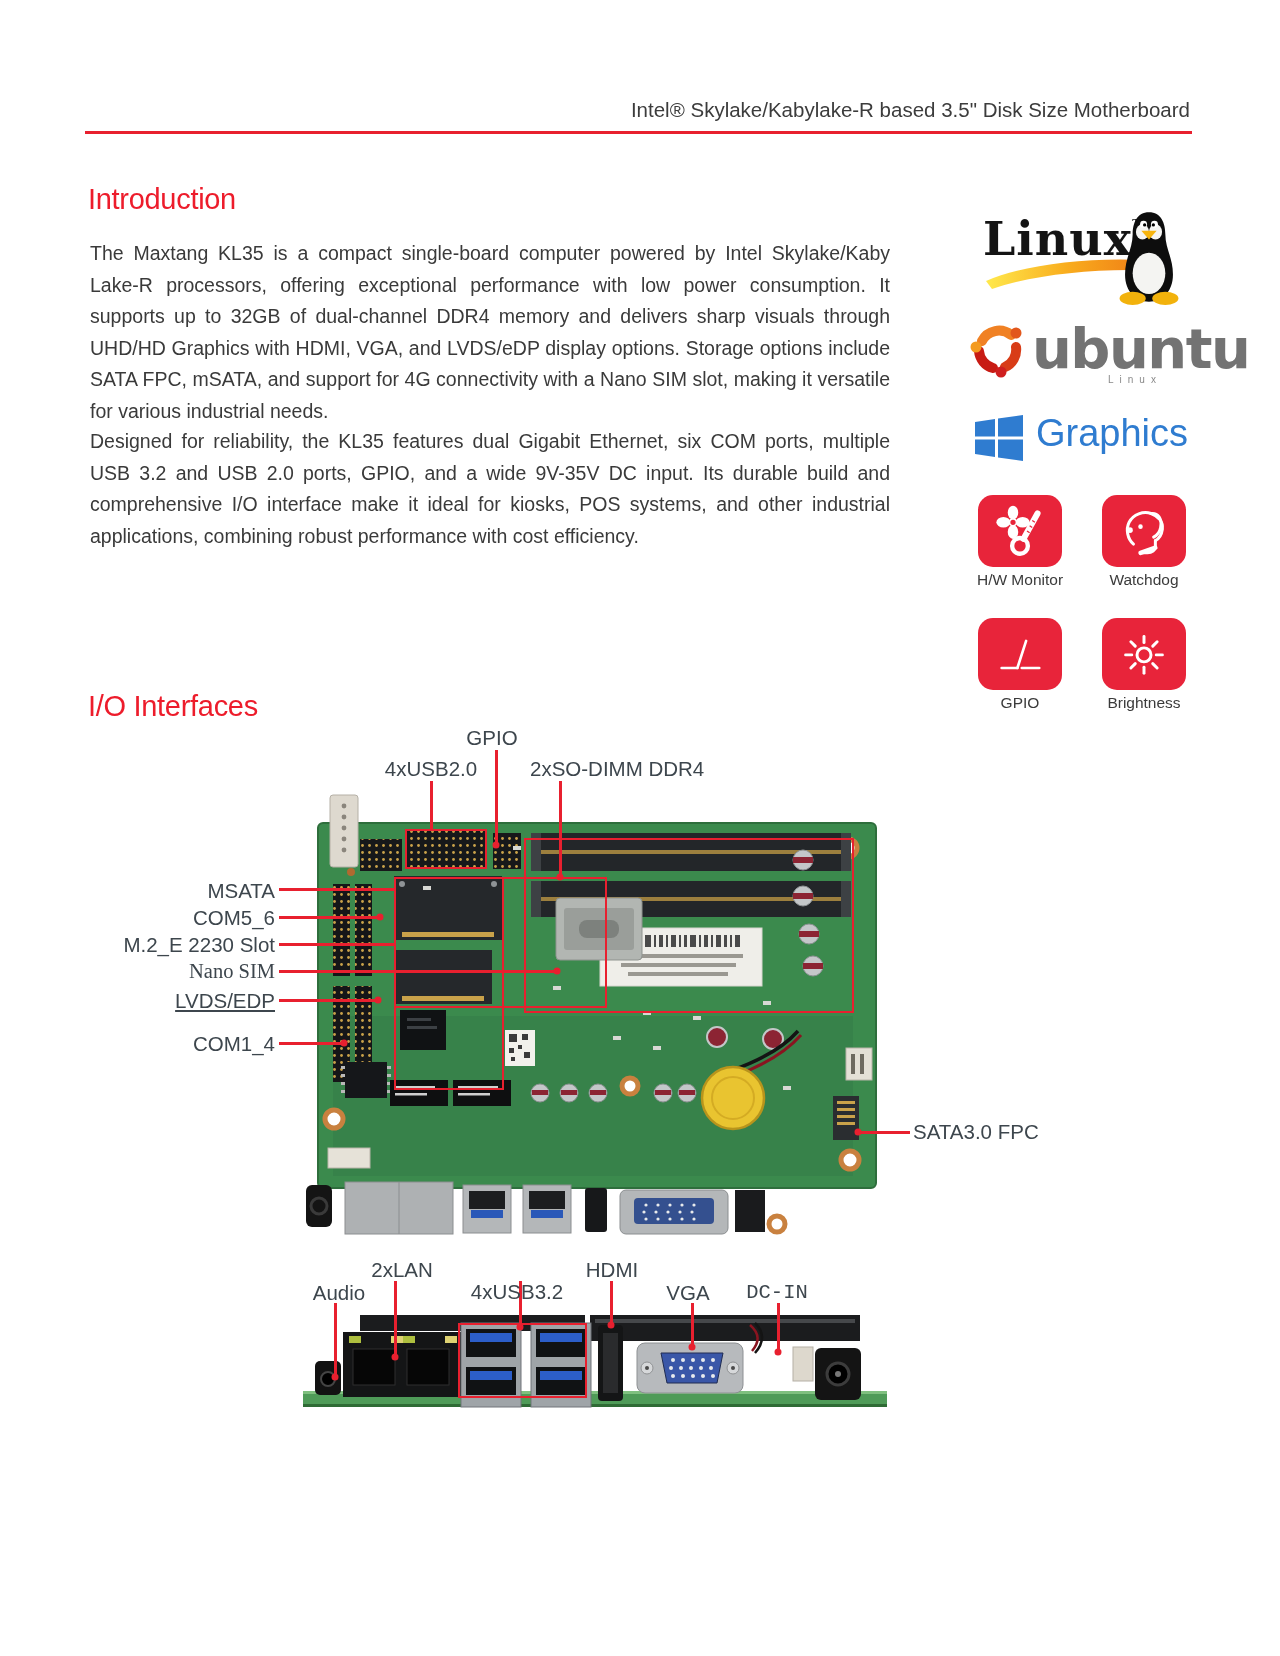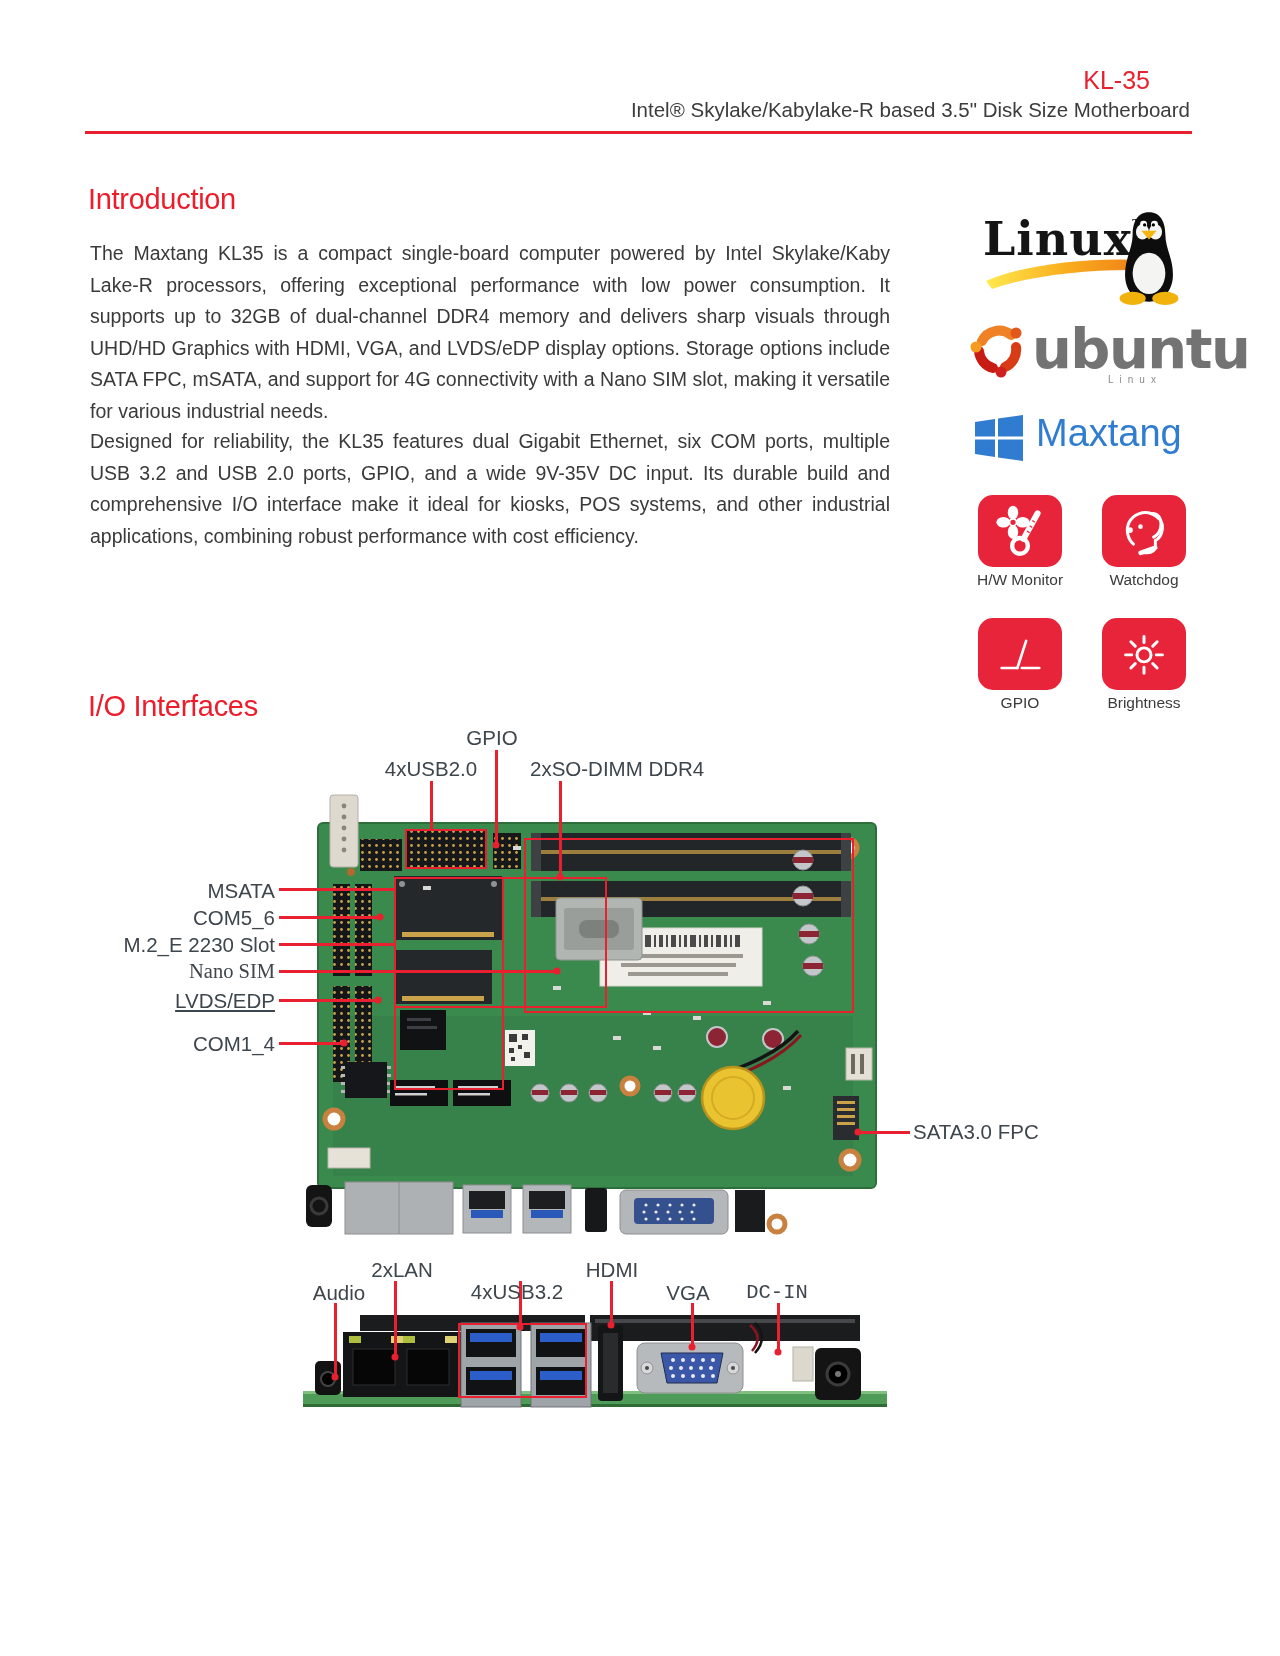--- a/index.html
+++ b/index.html
@@ -41,21 +41,20 @@
   .lh{position:absolute;height:2.5px;background:var(--accent);z-index:5;}
   .dot{position:absolute;width:7px;height:7px;border-radius:50%;background:var(--accent);transform:translate(-50%,-50%);z-index:5;}
   .cbox{position:absolute;border:2.5px solid var(--accent);z-index:5;}
   .board-svg{position:absolute;z-index:1;}
 </style>
 </head>
 <body>
 
 <div class="page">
 
-  <div class="model">KL-35</div>
   <div class="subtitle">Intel® Skylake/Kabylake-R based 3.5" Disk Size Motherboard</div>
   <div class="rule"></div>
 
   <div class="h-red" style="left:88px;top:183px;">Introduction</div>
   <p class="para" style="top:238px;">The Maxtang KL35 is a compact single-board computer powered by Intel Skylake/Kaby Lake-R processors, offering exceptional performance with low power consumption. It supports up to 32GB of dual-channel DDR4 memory and delivers sharp visuals through UHD/HD Graphics with HDMI, VGA, and LVDS/eDP display options. Storage options include SATA FPC, mSATA, and support for 4G connectivity with a Nano SIM slot, making it versatile for various industrial needs.</p>
   <p class="para" style="top:426px;">Designed for reliability, the KL35 features dual Gigabit Ethernet, six COM ports, multiple USB 3.2 and USB 2.0 ports, GPIO, and a wide 9V-35V DC input. Its durable build and comprehensive I/O interface make it ideal for kiosks, POS systems, and other industrial applications, combining robust performance with cost efficiency.</p>
 
   <div class="linux-word"><span>Linux</span><span class="linux-tm">TM</span></div>
   <svg class="board-svg" style="left:983px;top:254px;" width="168" height="38" viewBox="0 0 168 38">
     <defs>
@@ -95,21 +94,21 @@
   <div class="ubuntu-sub">Linux</div>
 
   <svg class="board-svg" style="left:975px;top:414px;" width="48" height="48" viewBox="0 0 48 46">
     <g fill="#2f7cd0">
       <path d="M0,7 L20,4 L20,21.5 L0,21.5 Z"></path>
       <path d="M23,3.6 L48,0 L48,21.5 L23,21.5 Z"></path>
       <path d="M0,24.5 L20,24.5 L20,42 L0,39 Z"></path>
       <path d="M23,24.5 L48,24.5 L48,46 L23,42.4 Z"></path>
     </g>
   </svg>
-  <div class="windows-word">Maxtang</div>
+  <div class="windows-word">Graphics</div>
 
   <div class="tile" style="left:978px;top:495px;">
     <svg width="58" height="56" viewBox="0 0 64 64">
       <g fill="#fff">
         <ellipse cx="24" cy="11" rx="6" ry="8"></ellipse>
         <ellipse cx="24" cy="33" rx="6" ry="8"></ellipse>
         <ellipse cx="13" cy="22" rx="8" ry="6"></ellipse>
         <ellipse cx="35" cy="22" rx="8" ry="6"></ellipse>
         <circle cx="24" cy="22" r="4" fill="#e8243a" stroke="#fff" stroke-width="2"></circle>
       </g>

